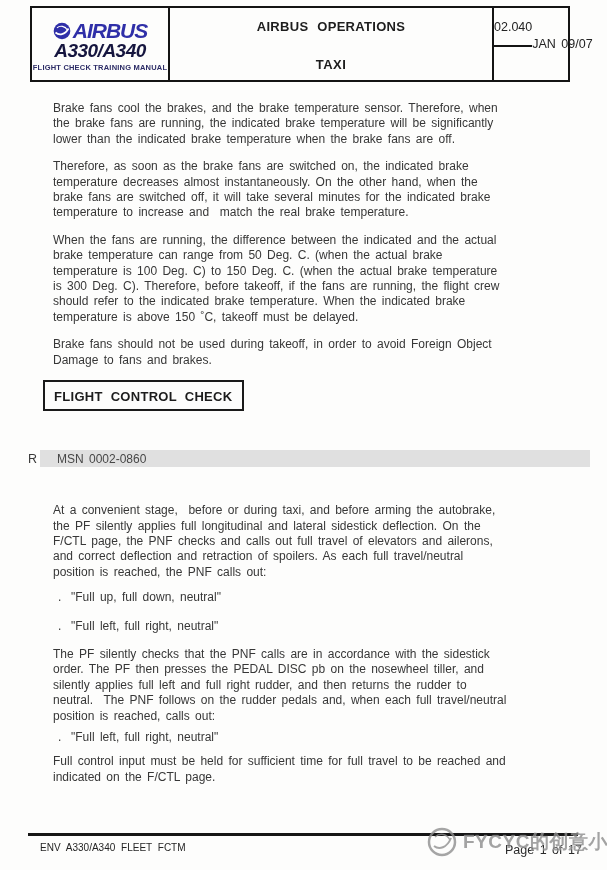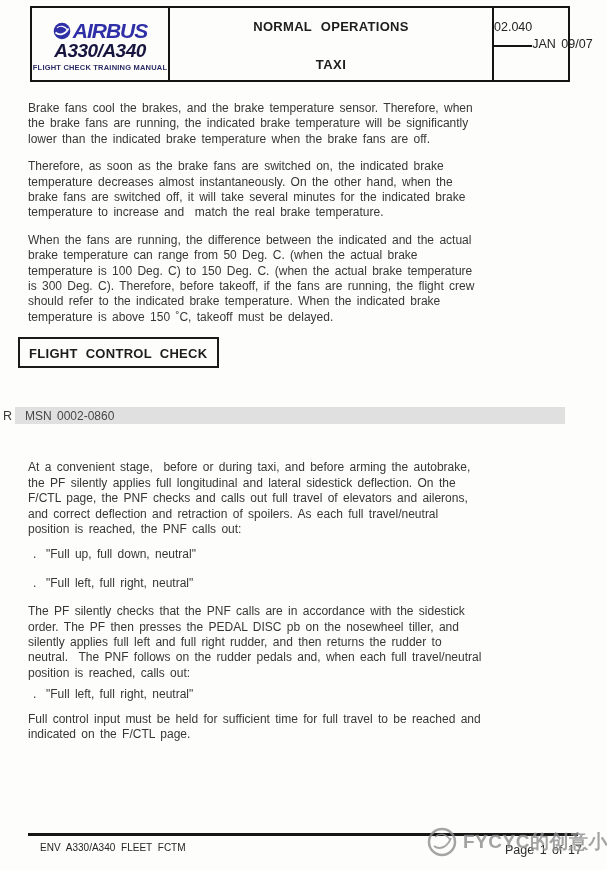--- a/index.html
+++ b/index.html
@@ -41,37 +41,37 @@
   .ref-top {
     height:39px; border-bottom:2px solid #141414; box-sizing:border-box;
     display:flex; align-items:center; justify-content:center;
     font-size:12.5px; color:#242424;
   }
   .ref-bottom {
     flex:1; display:flex; align-items:center; justify-content:center;
     font-size:12.5px; color:#242424; word-spacing:2px; white-space:nowrap;
   }
   
-  .body-col { position:absolute; left:28px; top:101px; width:512px; }
+  .body-col { position:absolute; left:53px; top:101px; width:512px; }
   .para {
     margin:0 0 12px 0; font-size:12px; line-height:15.4px;
     white-space:pre; word-spacing:2px; color:#373737;
   }
   .heading-box {
     display:inline-block; margin-top:0; border:2px solid #1a1a1a;
     padding:5px 10px 4px 9px; margin-left:-10px; background:#fdfdfc;
   }
   .heading-box span {
     font-size:13px; font-weight:bold; color:#1c1c1c; word-spacing:4px; letter-spacing:0.3px;
   }
   .rev-row { display:flex; align-items:center; margin:39px 0 0 -25px; width:562px; }
   .rev-r { width:12px; font-size:12.5px; color:#3a3a3a; flex:0 0 12px; }
   .msn-bar {
     flex:1; background:#e0e0e0; height:17px; display:flex; align-items:center;
-    padding-left:10px; box-sizing:border-box;
+    padding-left:17px; box-sizing:border-box;
   }
   .msn-bar span { font-size:12px; color:#474747; word-spacing:2px; }
   .fctl-p1 { margin-top:36px; margin-bottom:10px; }
   .bullet {
     display:flex; margin:0 0 13px 5px; font-size:12px; line-height:15.4px; color:#373737;
   }
   .bullet .dot { width:13px; flex:0 0 13px; }
   .bullet .btxt { word-spacing:2px; white-space:pre; }
   .fctl-p2 { margin-top:8px; margin-bottom:6px; }
   .bullet.last { margin-bottom:9px; }
@@ -101,21 +101,21 @@
           <circle cx="9" cy="9" r="8.3" fill="#2f2fa8"></circle>
           <path d="M2.5 10.5 C6 13.5, 12 13, 15.5 6.5" stroke="#ffffff" stroke-width="1.7" fill="none"></path>
           <path d="M4 5.8 C7 3.2, 12 3.8, 14.6 8.2" stroke="#ffffff" stroke-width="1.1" fill="none"></path>
         </svg>
         <span class="brand">AIRBUS</span>
       </div>
       <div class="model">A330/A340</div>
       <div class="logo-sub">FLIGHT CHECK TRAINING MANUAL</div>
     </div>
     <div class="title-cell">
-      <div class="doc-title">NORMAL OPERATIONS</div>
+      <div class="doc-title">AIRBUS OPERATIONS</div>
       <div class="doc-subtitle">TAXI</div>
     </div>
     <div class="ref-cell">
       <div class="ref-top">02.040</div>
       <div class="ref-bottom">JAN 09/07</div>
     </div>
   </div>
 
   <div class="body-col">
     <p class="para">Brake fans cool the brakes, and the brake temperature sensor. Therefore, when
@@ -124,20 +124,22 @@
     <p class="para">Therefore, as soon as the brake fans are switched on, the indicated brake
 temperature decreases almost instantaneously. On the other hand, when the
 brake fans are switched off, it will take several minutes for the indicated brake
 temperature to increase and  match the real brake temperature.</p>
     <p class="para">When the fans are running, the difference between the indicated and the actual
 brake temperature can range from 50 Deg. C. (when the actual brake
 temperature is 100 Deg. C) to 150 Deg. C. (when the actual brake temperature
 is 300 Deg. C). Therefore, before takeoff, if the fans are running, the flight crew
 should refer to the indicated brake temperature. When the indicated brake
 temperature is above 150 ˚C, takeoff must be delayed.</p>
+    <p class="para">Brake fans should not be used during takeoff, in order to avoid Foreign Object
+Damage to fans and brakes.</p>
 
     <div class="heading-box">
       <span>FLIGHT CONTROL CHECK</span>
     </div>
 
     <div class="rev-row">
       <span class="rev-r">R</span>
       <div class="msn-bar">
         <span>MSN 0002-0860</span>
       </div>

